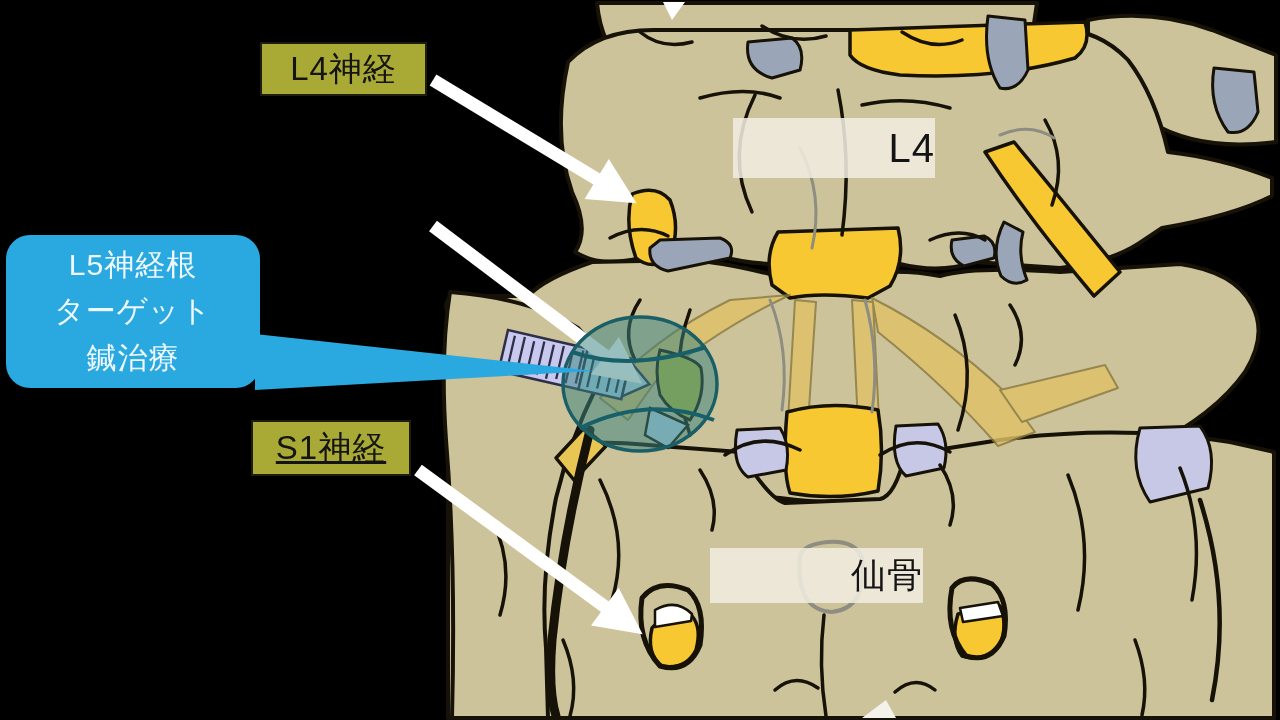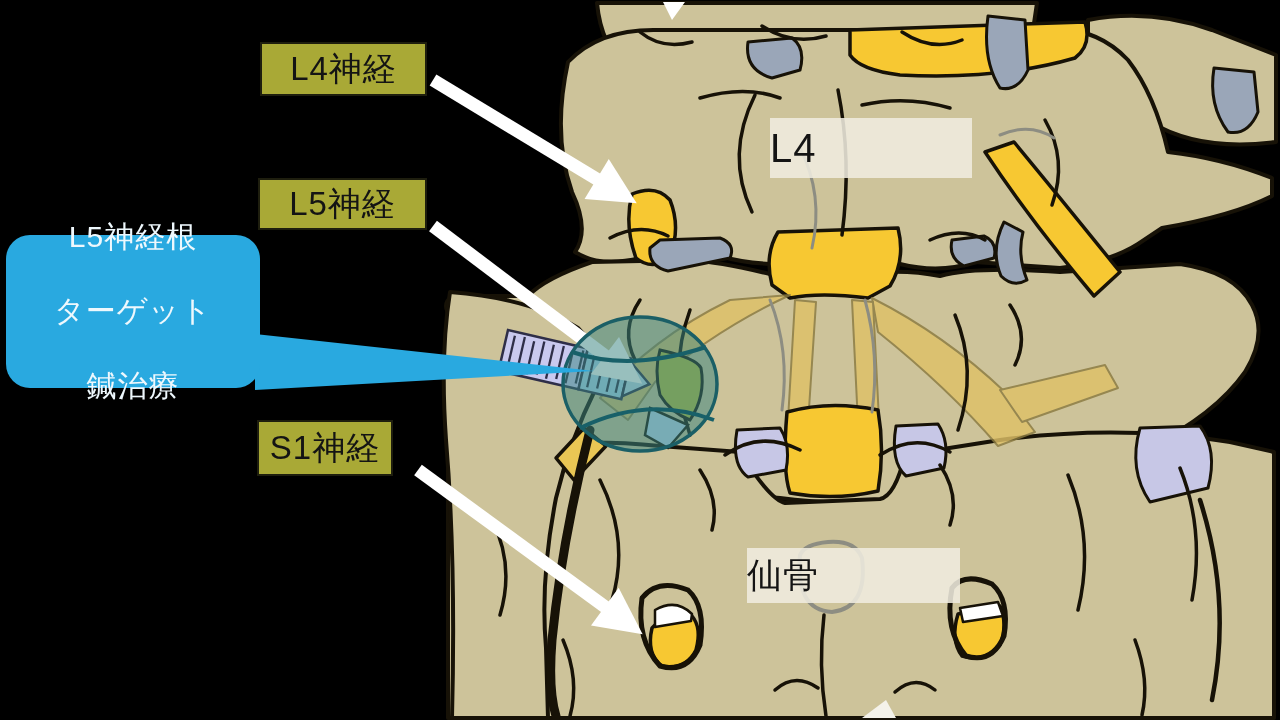--- a/index.html
+++ b/index.html
@@ -8,30 +8,30 @@
     font-family:"Liberation Sans","DejaVu Sans",sans-serif;
   }
   .stage svg{position:absolute;left:0;top:0;}
   .nerve-label{
     position:absolute;background:#a9a936;border:2px solid #1e1e0e;color:#141414;
     display:flex;align-items:center;justify-content:center;
     font-size:33px;font-weight:500;letter-spacing:1px;box-sizing:border-box;
   }
   .lbl-l4n{left:260px;top:42px;width:167px;height:54px;}
   .lbl-l5n{left:258px;top:178px;width:169px;height:52px;}
-  .lbl-s1n{left:257px;top:420px;width:136px;height:56px;}
+  .lbl-s1n{left:251px;top:420px;width:160px;height:56px;text-decoration:underline;}
   .callout{
     position:absolute;left:6px;top:235px;width:254px;height:153px;
     background:#29a9e0;border-radius:24px;color:#eef8fd;
     display:flex;flex-direction:column;align-items:center;justify-content:center;
-    font-size:30px;line-height:1.55;letter-spacing:1px;text-align:left;gap:28px;
+    font-size:30px;line-height:1.55;letter-spacing:1px;text-align:left;
   }
   .bone-label{
     position:absolute;background:rgba(240,237,224,0.87);color:#141414;
-    display:flex;align-items:center;justify-content:flex-start;letter-spacing:1px;margin-left:37px;
+    display:flex;align-items:center;justify-content:flex-end;letter-spacing:1px;
   }
   .lbl-l4{left:733px;top:118px;width:202px;height:60px;font-size:40px;}
   .lbl-l5{left:730px;top:336px;width:200px;height:54px;font-size:38px;}
   .lbl-sac{left:710px;top:548px;width:213px;height:55px;font-size:35px;}
 </style>
 </head>
 <body>
 
 <div class="stage">
 
@@ -193,23 +193,20 @@
       <line x1="418" y1="470" x2="608" y2="609" stroke="#ffffff" stroke-width="13" marker-end="url(#ah)"></line>
     </g>
 
     <polygon points="663,2 685,2 672,20" fill="#ffffff"></polygon>
     <polygon points="862,718 886,700 896,718" fill="#f4f2ea"></polygon>
   </svg>
 
   <div class="nerve-label lbl-l4n">
     <span>L4神経</span>
   </div>
-  <div class="nerve-label lbl-l5n">
-    <span>L5神経</span>
-  </div>
   <div class="nerve-label lbl-s1n">
     <span>S1神経</span>
   </div>
 
   <div class="callout">
     <span>L5神経根</span>
     <span>ターゲット</span>
     <span>鍼治療</span>
   </div>
 

